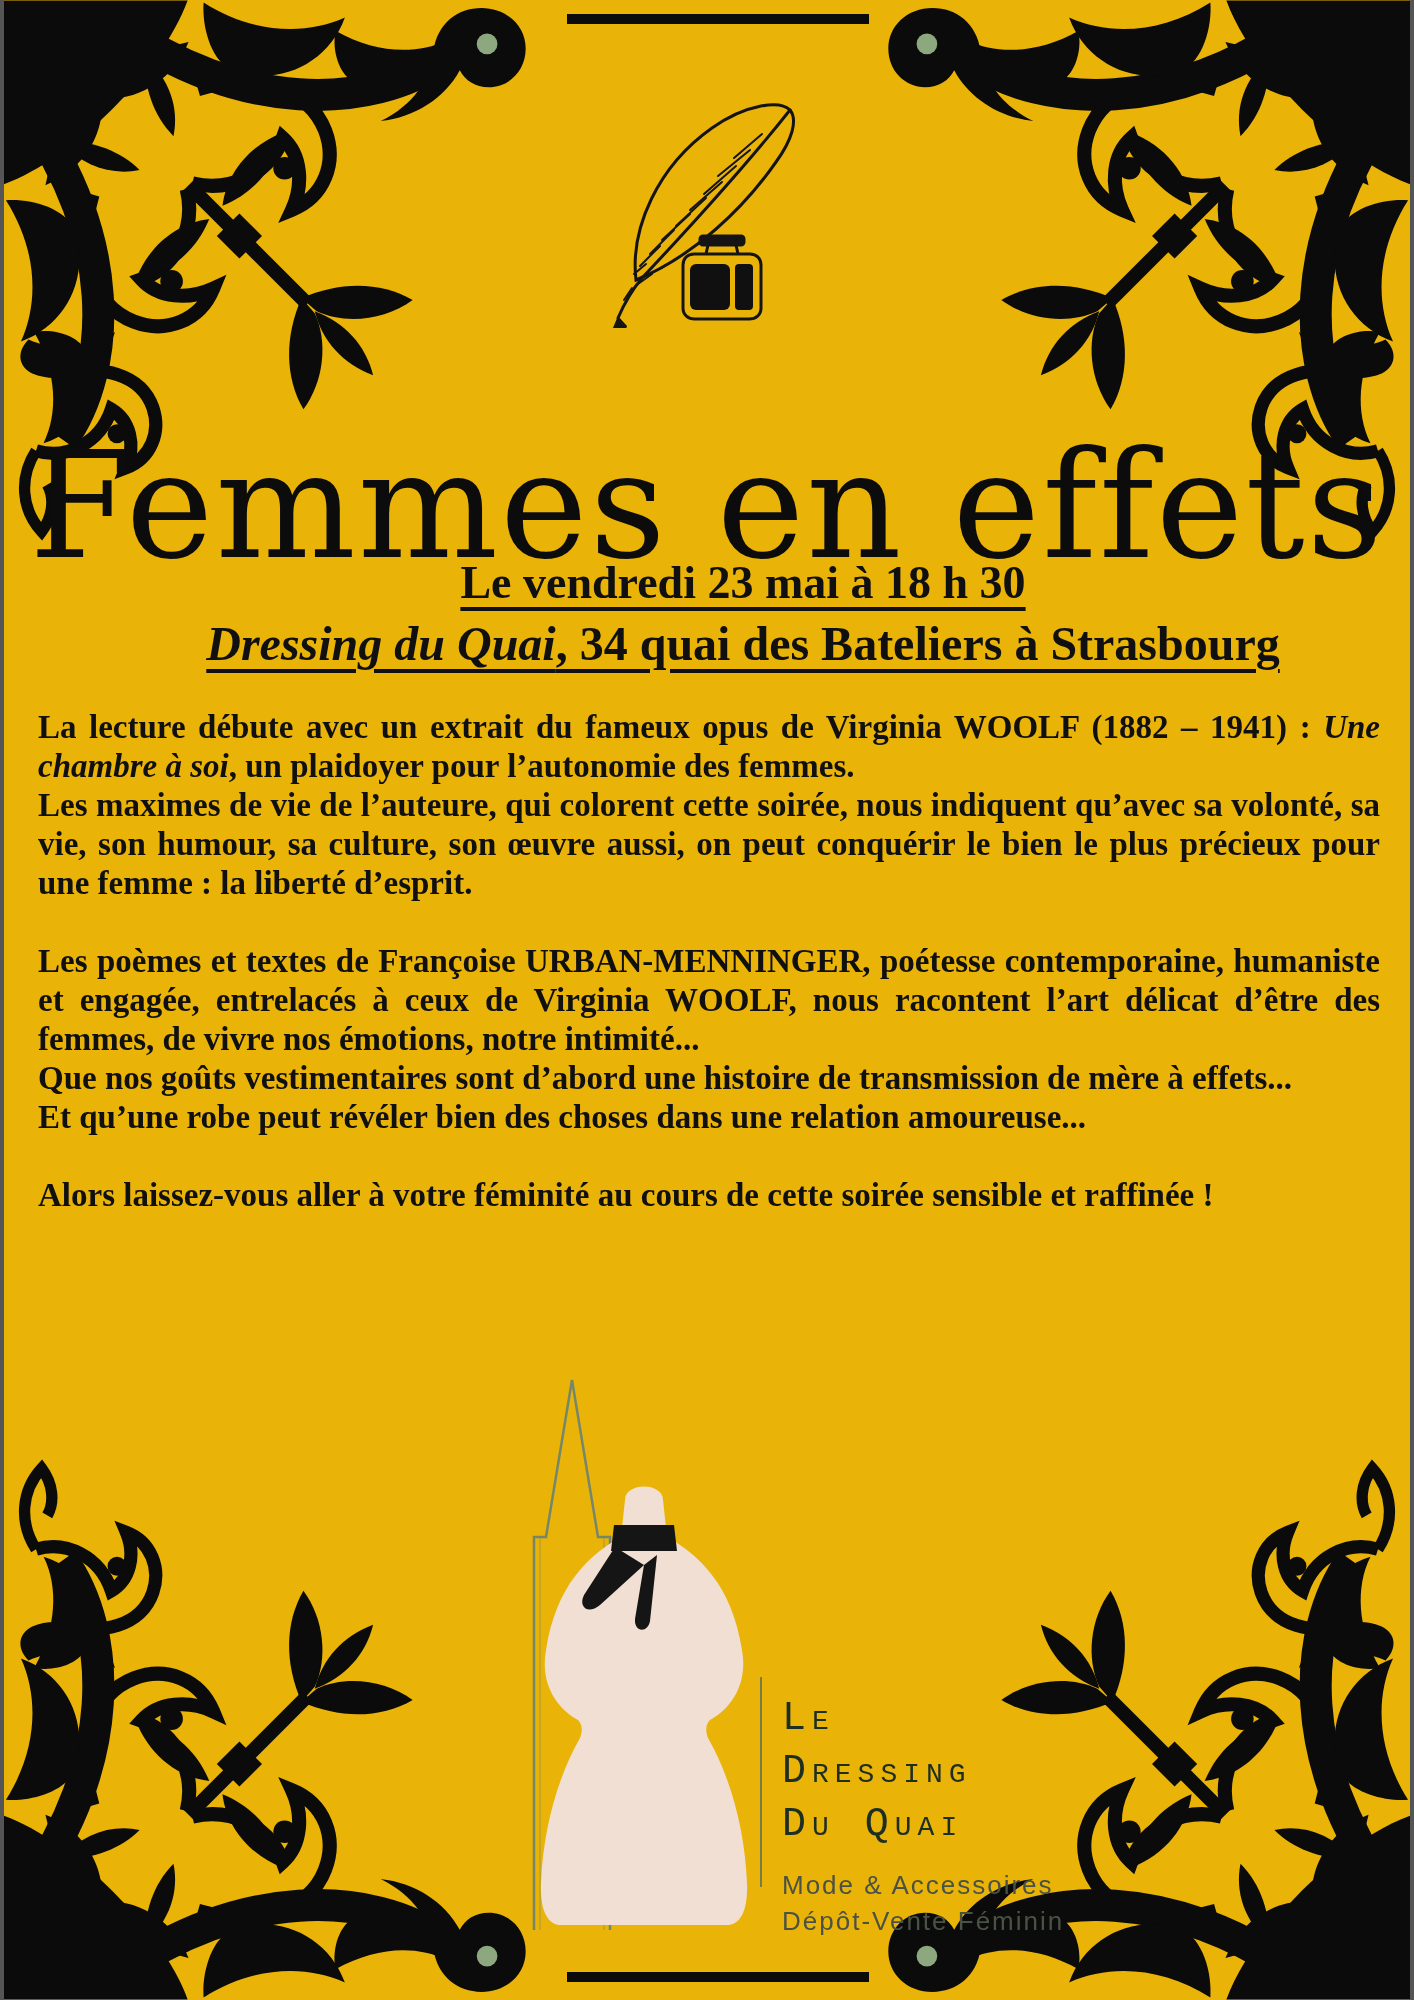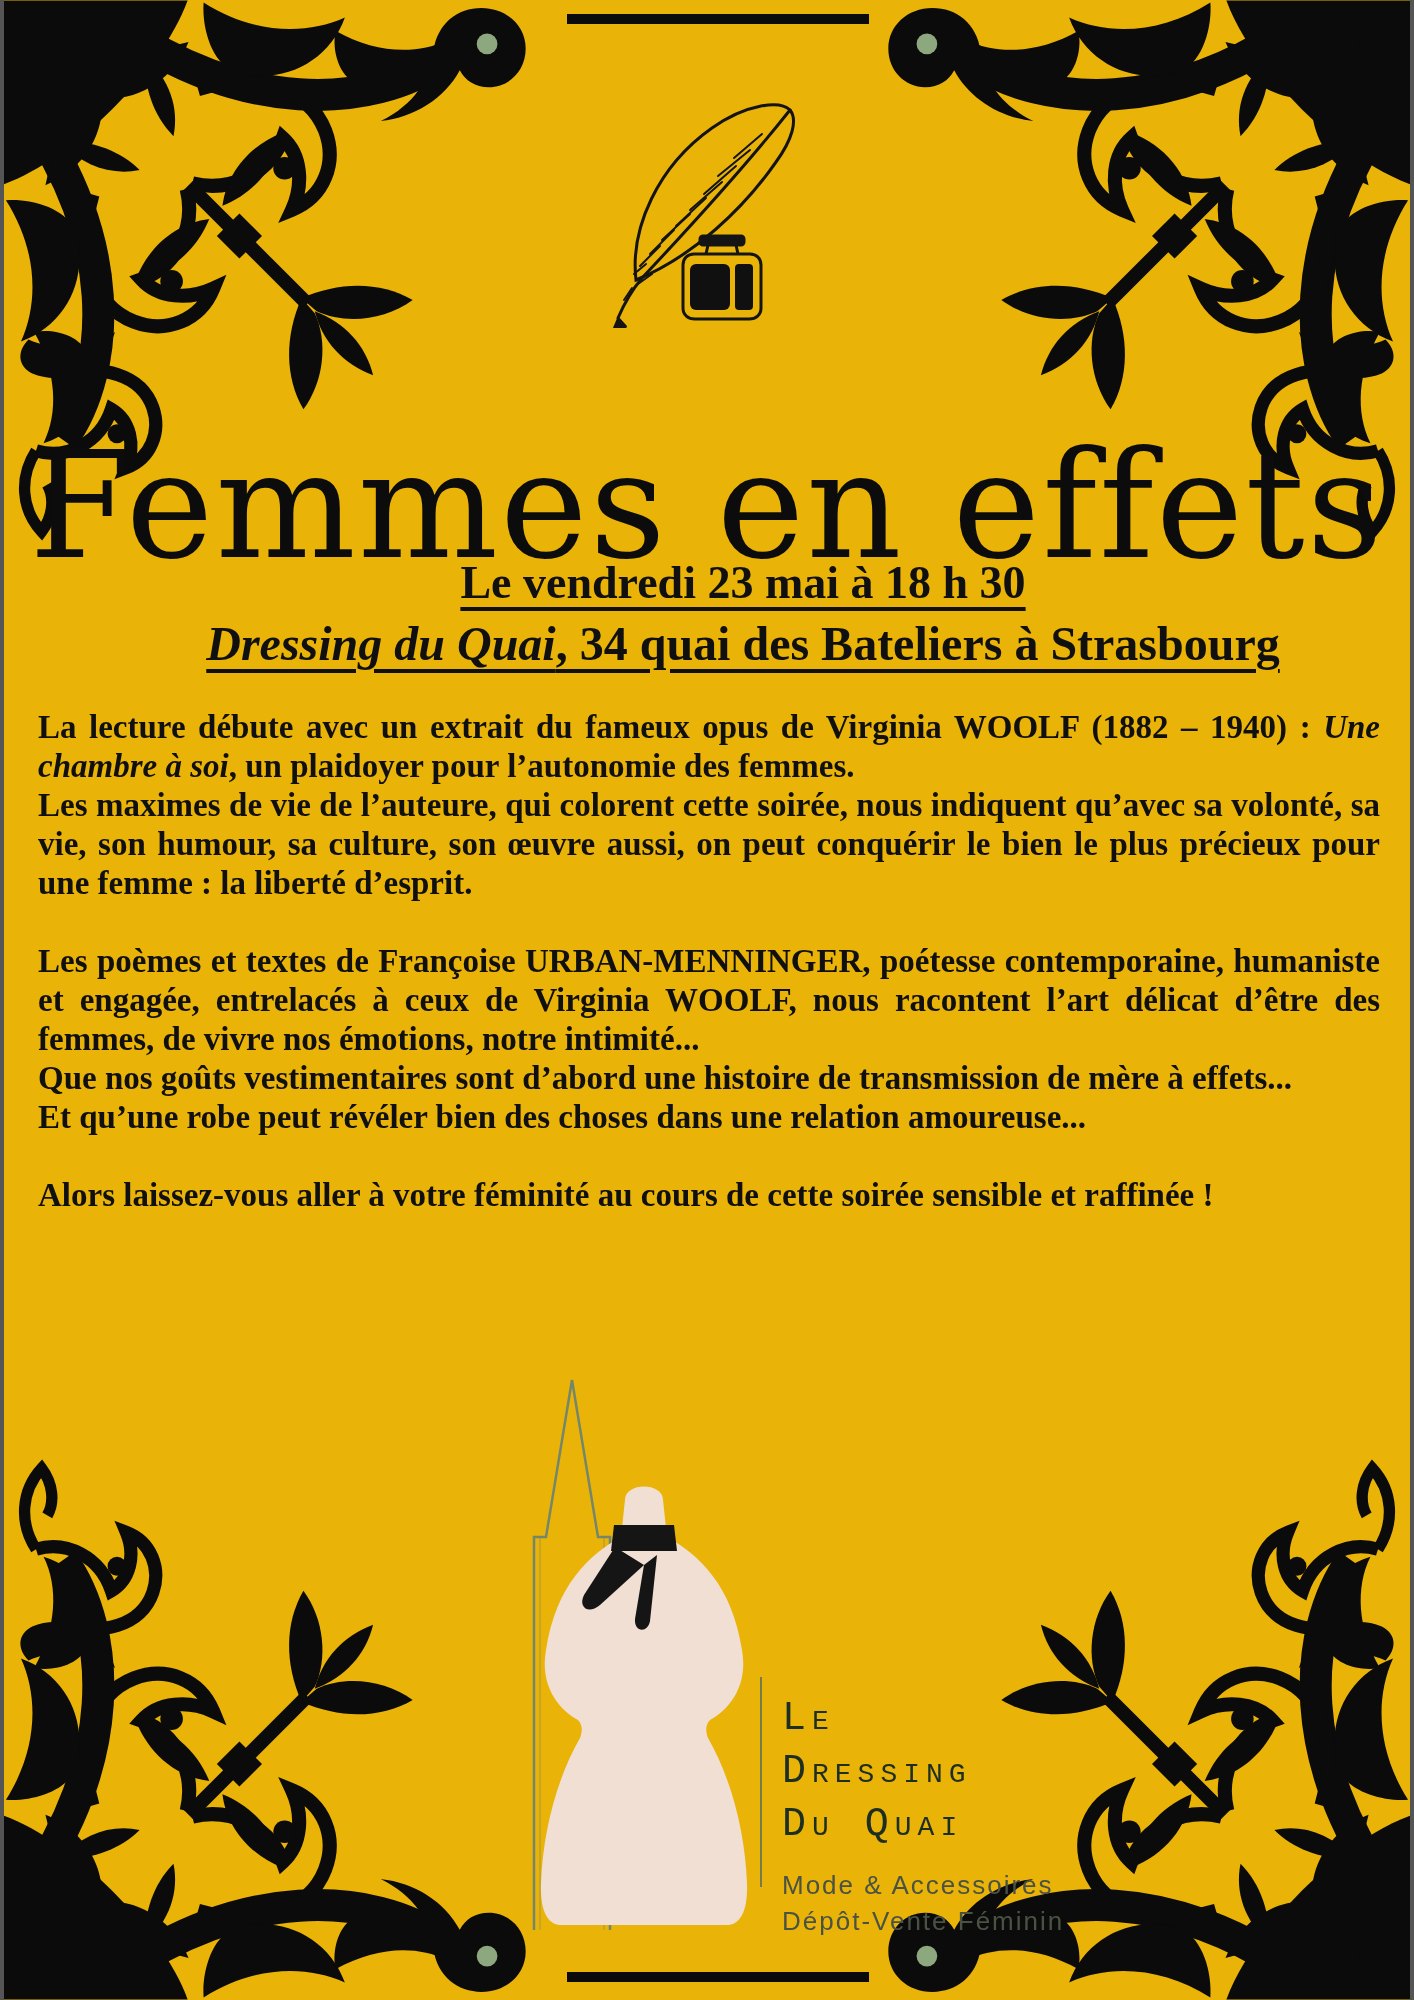--- a/index.html
+++ b/index.html
@@ -145,21 +145,21 @@
     <rect x="141" y="176" width="18" height="46" rx="4" fill="#101010"></rect>
   </svg>
 
   <h1 class="title">Femmes en effets</h1>
 
   <div class="subtitle1">Le vendredi 23 mai à 18 h 30</div>
   <div class="subtitle2"><span class="it">Dressing du Quai</span><span>, 34 quai des Bateliers à Strasbourg</span></div>
 
   <div class="body-text">
     <p>
-      <span>La lecture débute avec un extrait du fameux opus de Virginia WOOLF (1882 – 1940) : </span><span class="it">Une chambre à soi</span><span>, un plaidoyer pour l’autonomie des femmes.</span>
+      <span>La lecture débute avec un extrait du fameux opus de Virginia WOOLF (1882 – 1941) : </span><span class="it">Une chambre à soi</span><span>, un plaidoyer pour l’autonomie des femmes.</span>
       <span class="bl">Les maximes de vie de l’auteure, qui colorent cette soirée, nous indiquent qu’avec sa volonté, sa vie, son humour, sa culture, son œuvre aussi, on peut conquérir le bien le plus précieux pour une femme : la liberté d’esprit.</span>
     </p>
     <p>
       <span class="bl">Les poèmes et textes de Françoise URBAN-MENNINGER, poétesse contemporaine, humaniste et engagée, entrelacés à ceux de Virginia WOOLF, nous racontent l’art délicat d’être des femmes, de vivre nos émotions, notre intimité...</span>
       <span class="bl">Que nos goûts vestimentaires sont d’abord une histoire de transmission de mère à effets...</span>
       <span class="bl">Et qu’une robe peut révéler bien des choses dans une relation amoureuse...</span>
     </p>
     <p>Alors laissez-vous aller à votre féminité au cours de cette soirée sensible et raffinée !</p>
   </div>
 

